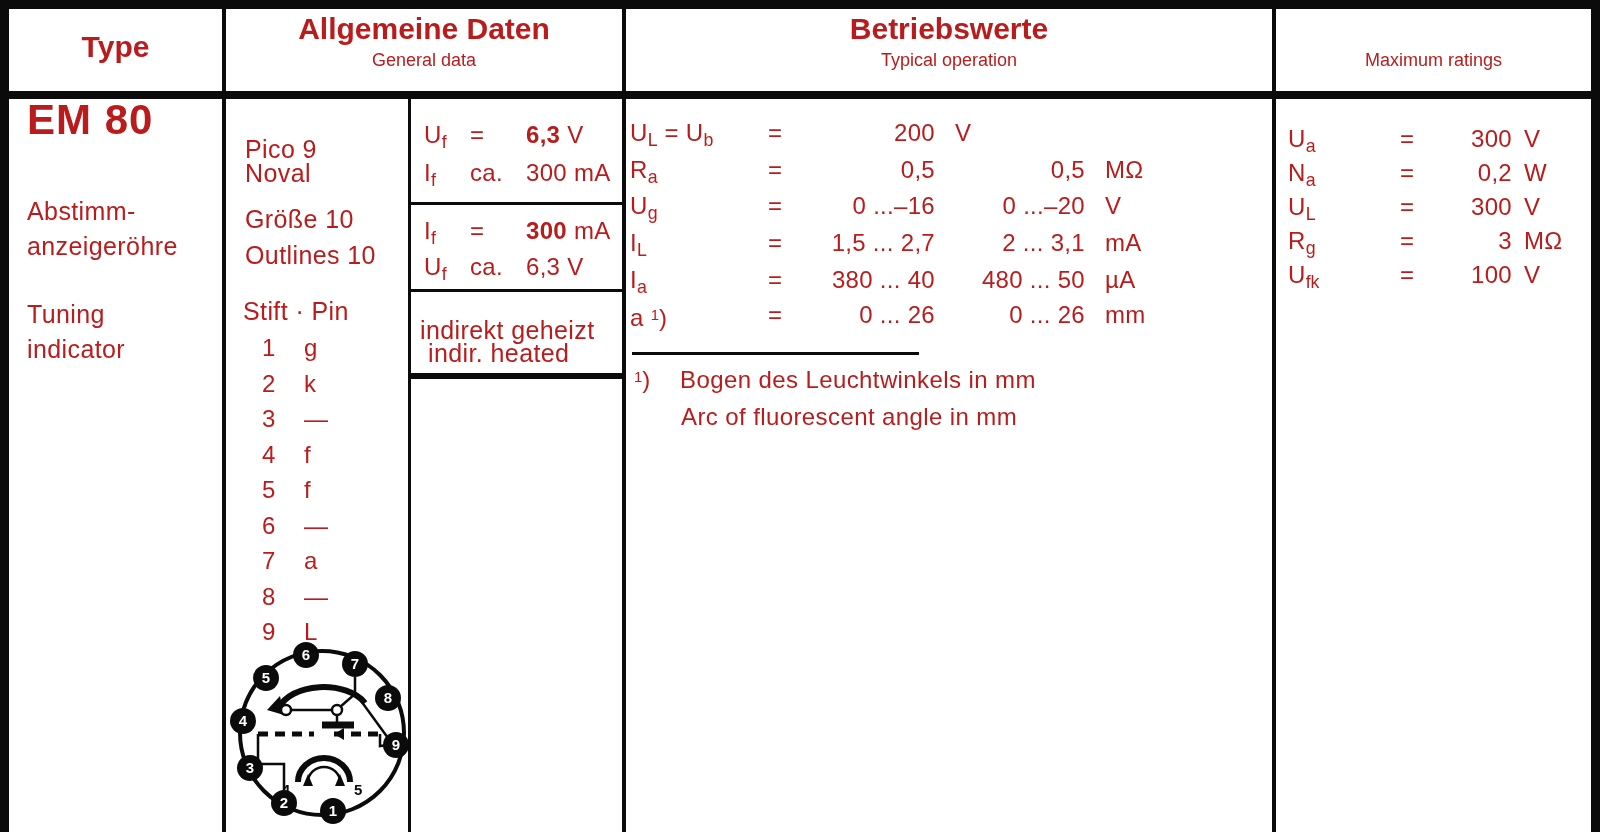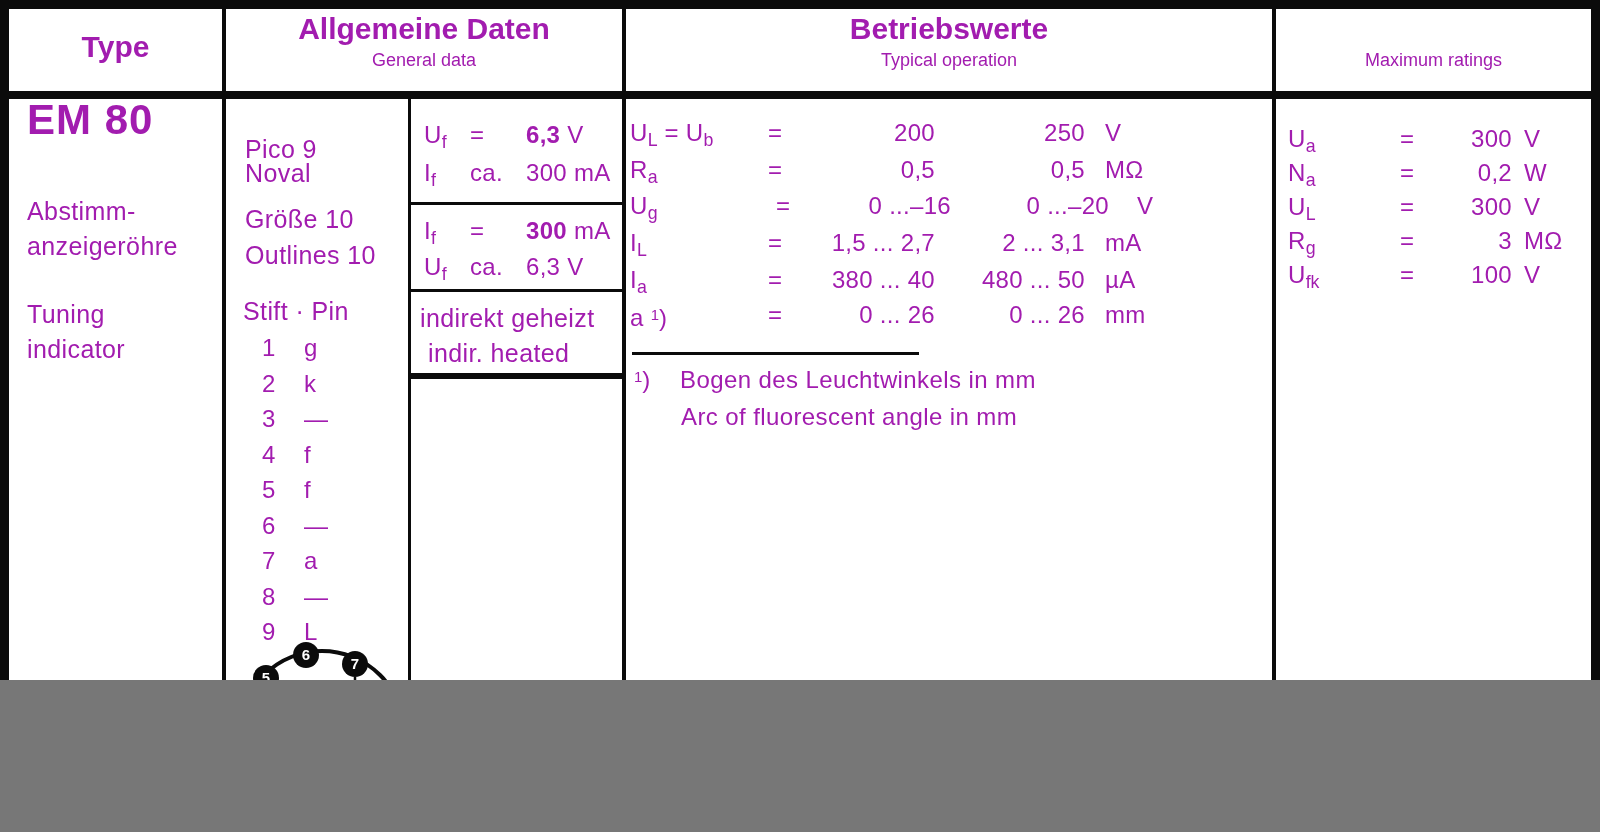--- a/index.html
+++ b/index.html
@@ -1,18 +1,18 @@
 <!DOCTYPE html>
 <html><head>
 <meta charset="utf-8">
 <style>
   html,body{margin:0;padding:0;background:#777;}
   .sheet{
-    position:relative;width:1600px;height:680px;background:#ffffff;
-    font-family:"Liberation Sans", sans-serif;color:#a21caf;overflow:hidden;
+    position:relative;width:1600px;height:832px;background:#ffffff;
+    font-family:"Liberation Sans", sans-serif;color:#b91c1c;overflow:hidden;
   }
   .abs{position:absolute;}
   .bar{position:absolute;background:#0b0b0b;}
   
   .hde{font-weight:bold;font-size:30px;text-align:center;white-space:nowrap;}
   .hen{font-size:18px;text-align:center;white-space:nowrap;}
   
   .txt{font-size:25px;letter-spacing:0.4px;white-space:nowrap;line-height:30px;}
   .tube-type{font-size:42px;font-weight:600;letter-spacing:1px;white-space:nowrap;}
   sub{font-size:0.74em;vertical-align:-0.28em;letter-spacing:0;}
@@ -183,39 +183,38 @@
       <span>I<sub>f</sub></span>
       <span>=</span>
       <span><b>300</b> mA</span>
     </div>
   <div class="ht-row" style="top:248px;">
       <span>U<sub>f</sub></span>
       <span>ca.</span>
       <span>6,3 V</span>
     </div>
   <div class="bar" style="left:411px;top:289px;width:211px;height:3px;"></div>
-  <div class="abs txt" style="left:420px;top:303px;">indirekt geheizt</div>
+  <div class="abs txt" style="left:420px;top:315px;">indirekt geheizt</div>
   <div class="abs txt" style="left:428px;top:338px;">indir. heated</div>
   <div class="bar" style="left:408px;top:373px;width:214px;height:6px;"></div>
 
   <div class="op-row" style="top:118px;">
       <span class="c-sym">U<sub>L</sub> = U<sub>b</sub></span>
       <span class="c-eq">=</span>
       <span class="c-v1">200</span>
-      <span class="c-v2">250</span>
       <span class="c-unit">V</span>
     </div>
   <div class="op-row" style="top:155px;">
       <span class="c-sym">R<sub>a</sub></span>
       <span class="c-eq">=</span>
       <span class="c-v1">0,5</span>
       <span class="c-v2">0,5</span>
       <span class="c-unit">MΩ</span>
     </div>
-  <div class="op-row" style="top:191px;gap:8px;">
+  <div class="op-row" style="top:191px;">
       <span class="c-sym">U<sub>g</sub></span>
       <span class="c-eq">=</span>
       <span class="c-v1">0 ...–16</span>
       <span class="c-v2">0 ...–20</span>
       <span class="c-unit">V</span>
     </div>
   <div class="op-row" style="top:228px;">
       <span class="c-sym">I<sub>L</sub></span>
       <span class="c-eq">=</span>
       <span class="c-v1">1,5 ... 2,7</span>

